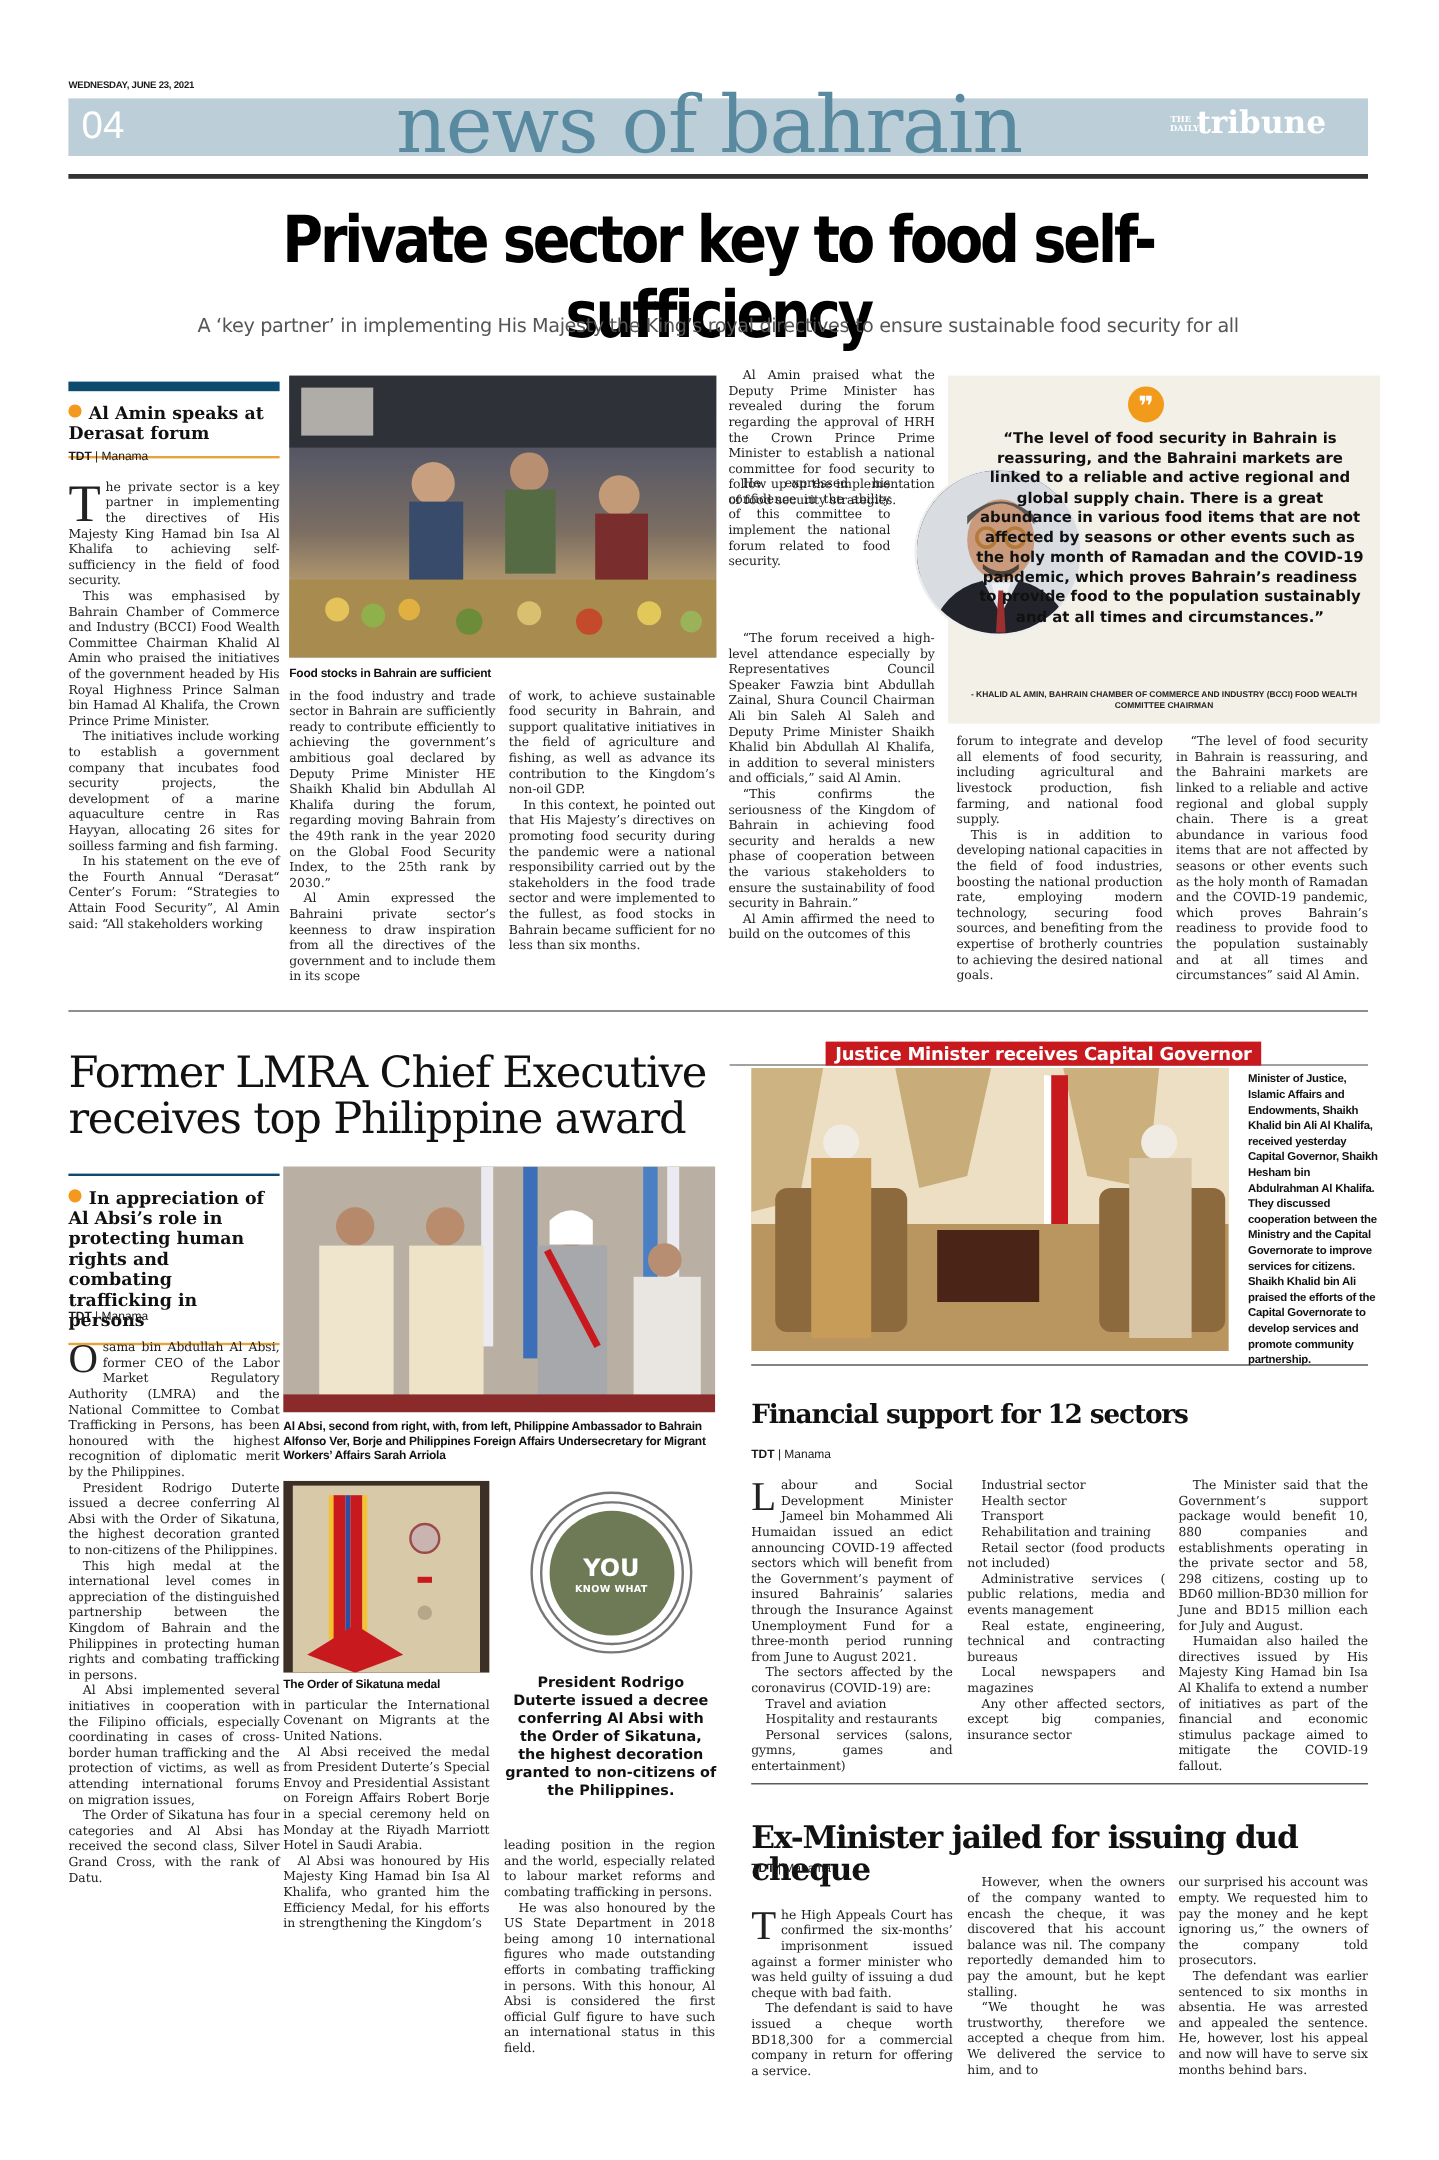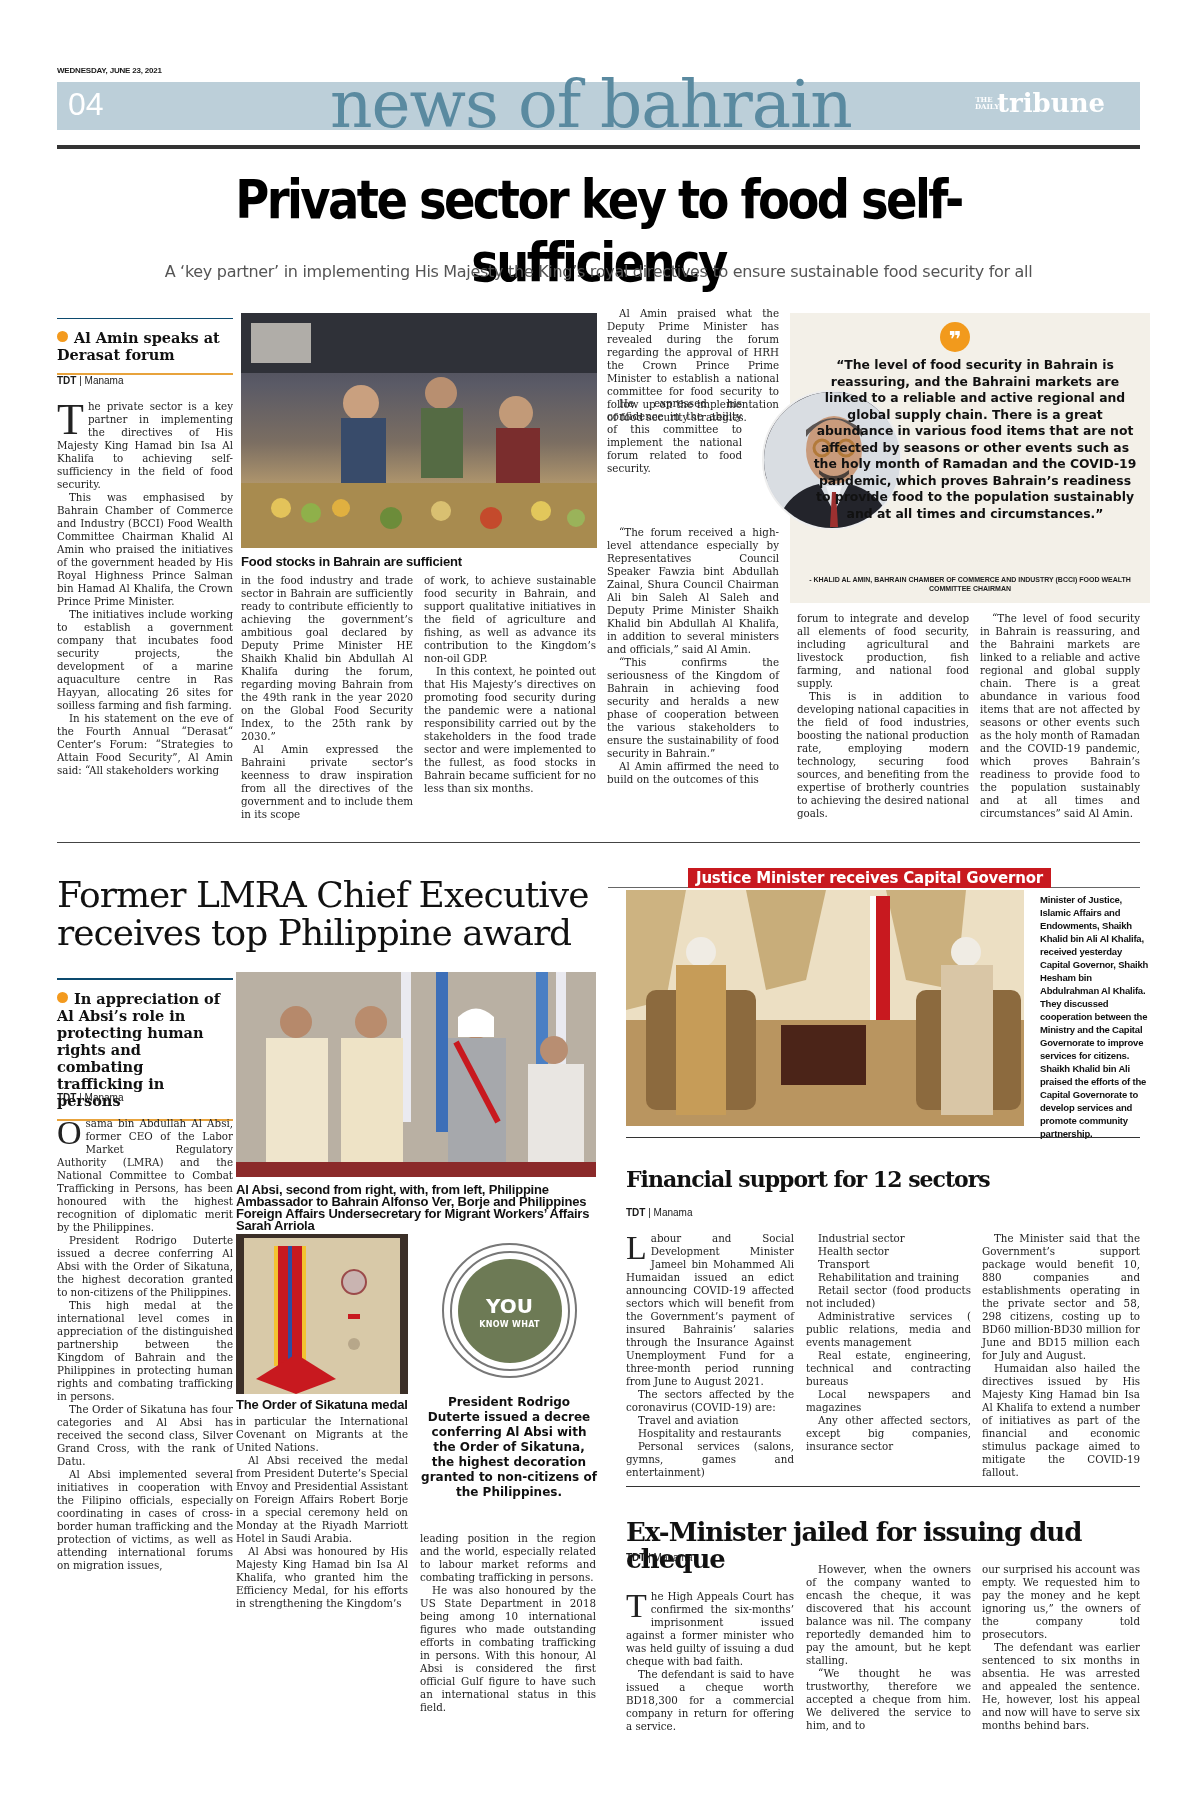--- a/index.html
+++ b/index.html
@@ -14,32 +14,32 @@
   .section-title { left: 330px; top: 70px; font-size: 66px; color: #5a8aa0; font-family: "DejaVu Serif", serif; font-weight: 200; letter-spacing: -1px; line-height: 70px; -webkit-text-stroke: 0; }
   .brand { left: 975px; top: 88px; color: #ffffff; font-weight: bold; font-family: "DejaVu Serif", serif; display: flex; align-items: center; gap: 4px; }
   .brand-small { font-size: 7px; line-height: 7px; width: 18px; text-align: center; }
   .brand-big { font-size: 26px; letter-spacing: 0px; }
   .top-rule { left: 57px; top: 145px; width: 1083px; height: 4px; background: #333; }
 
   .headline { left: 57px; top: 168px; width: 1083px; text-align: center; font-family: "DejaVu Sans", sans-serif; font-weight: bold; font-size: 54px; letter-spacing: -3px; transform: scaleX(0.86); transform-origin: center; color: #000; }
   .subhead { left: 57px; top: 262px; width: 1083px; text-align: center; font-family: "DejaVu Sans", sans-serif; font-size: 16px; color: #555; letter-spacing: -0.3px; }
 
   
-  .kicker { border-top: 1px solid #0c4a6e; border-bottom: 2px solid #e8a33c; padding: 10px 4px 10px 0; font-family: "DejaVu Serif", serif; font-weight: bold; font-size: 14.5px; line-height: 17px; color: #111; }
+  .kicker { border-top: 8px solid #0c4a6e; border-bottom: 2px solid #e8a33c; padding: 10px 4px 10px 0; font-family: "DejaVu Serif", serif; font-weight: bold; font-size: 14.5px; line-height: 17px; color: #111; }
   .kdot { display: inline-block; width: 11px; height: 11px; border-radius: 50%; background: #f39a1e; margin-right: 6px; vertical-align: 1px; }
   .byline { font-family: "Liberation Sans", sans-serif; font-size: 10px; }
   .byline b { font-weight: bold; }
 
   .col { font-family: "DejaVu Serif", serif; font-size: 10.3px; line-height: 13px; color: #222; text-align: justify; hyphens: manual; }
   .col p { text-indent: 12px; }
   .col p.first { text-indent: 0; }
   .dropcap { float: left; font-size: 44px; line-height: 36px; margin: 2px 4px 0 0; font-family: "Liberation Serif", serif; }
 
   .photo { overflow: hidden; }
-  .caption { font-family: "Liberation Sans", sans-serif; font-weight: bold; font-size: 13px; line-height: 12px; color: #111; letter-spacing: -0.2px; }
+  .caption { font-family: "Liberation Sans", sans-serif; font-weight: bold; font-size: 10px; line-height: 12px; color: #111; letter-spacing: -0.2px; }
 
   .quote-box { left: 790px; top: 313px; width: 360px; height: 290px; background: #f3f0e8; }
   .quote-mark { left: 940px; top: 322px; width: 30px; height: 30px; border-radius: 50%; background: #f29a1c; color: #fff; font-size: 22px; text-align: center; line-height: 36px; font-weight: bold; font-family: "DejaVu Sans", sans-serif; }
   .quote-text { font-family: "DejaVu Sans", sans-serif; font-weight: bold; font-size: 12.4px; line-height: 16.5px; text-align: center; color: #111; }
   .quote-attr { font-family: "Liberation Sans", sans-serif; font-weight: bold; font-size: 7px; line-height: 9px; text-align: center; color: #222; }
   .portrait { left: 762px; top: 390px; width: 140px; height: 140px; border-radius: 50%; background: radial-gradient(circle at 45% 40%, #d8b49a 0 22%, #8a6a55 23% 30%, #2b2b33 31% 60%, #cfd5dc 61% 100%); overflow: hidden; border: 2px solid #eee; }
 
   .rule { background: #333; height: 2px; }
   .thin { background: #999; height: 1px; }
 
@@ -169,22 +169,22 @@
   <span class="kdot"></span><span>In appreciation of Al Absi’s role in protecting human rights and combating trafficking in persons</span>
 </div>
 <div class="abs byline" style="left:57px; top:1092px;">
   <b>TDT</b> | <span>Manama</span>
 </div>
 
 <div class="abs col" style="left:57px; top:1117px; width:176px;">
   <p class="first"><span class="dropcap" style="font-size:34px; line-height:28px;">O</span><span>sama bin Abdullah Al Absi, former CEO of the Labor Market Regulatory Authority (LMRA) and the National Committee to Combat Trafficking in Persons, has been honoured with the highest recognition of diplomatic merit by the Philippines.</span></p>
   <p>President Rodrigo Duterte issued a decree conferring Al Absi with the Order of Sikatuna, the highest decoration granted to non-citizens of the Philippines.</p>
   <p>This high medal at the international level comes in appreciation of the distinguished partnership between the Kingdom of Bahrain and the Philippines in protecting human rights and combating trafficking in persons.</p>
+  <p>Al Absi implemented several initiatives in cooperation with the Filipino officials, especially coordinating in cases of cross-border human trafficking and the protection of victims, as well as attending international forums on migration issues,</p>
   <p>The Order of Sikatuna has four categories and Al Absi has received the second class, Silver Grand Cross, with the rank of Datu.</p>
-  <p>Al Absi implemented several initiatives in cooperation with the Filipino officials, especially coordinating in cases of cross-border human trafficking and the protection of victims, as well as attending international forums on migration issues,</p>
 </div>
 
 <div class="abs photo" style="left:236px; top:972px; width:360px; height:205px; background:#cfc8bb;">
   <svg width="360" height="205" viewBox="0 0 360 205">
     <rect width="360" height="205" fill="#b9b0a3"></rect>
     <rect x="165" y="0" width="10" height="150" fill="#eaeaf0"></rect>
     <rect x="200" y="0" width="12" height="160" fill="#3d6fb8"></rect>
     <rect x="300" y="0" width="12" height="150" fill="#4a7fc4"></rect>
     <rect x="320" y="0" width="10" height="150" fill="#eaeaf0"></rect>
     <circle cx="60" cy="50" r="16" fill="#b6896b"></circle>

